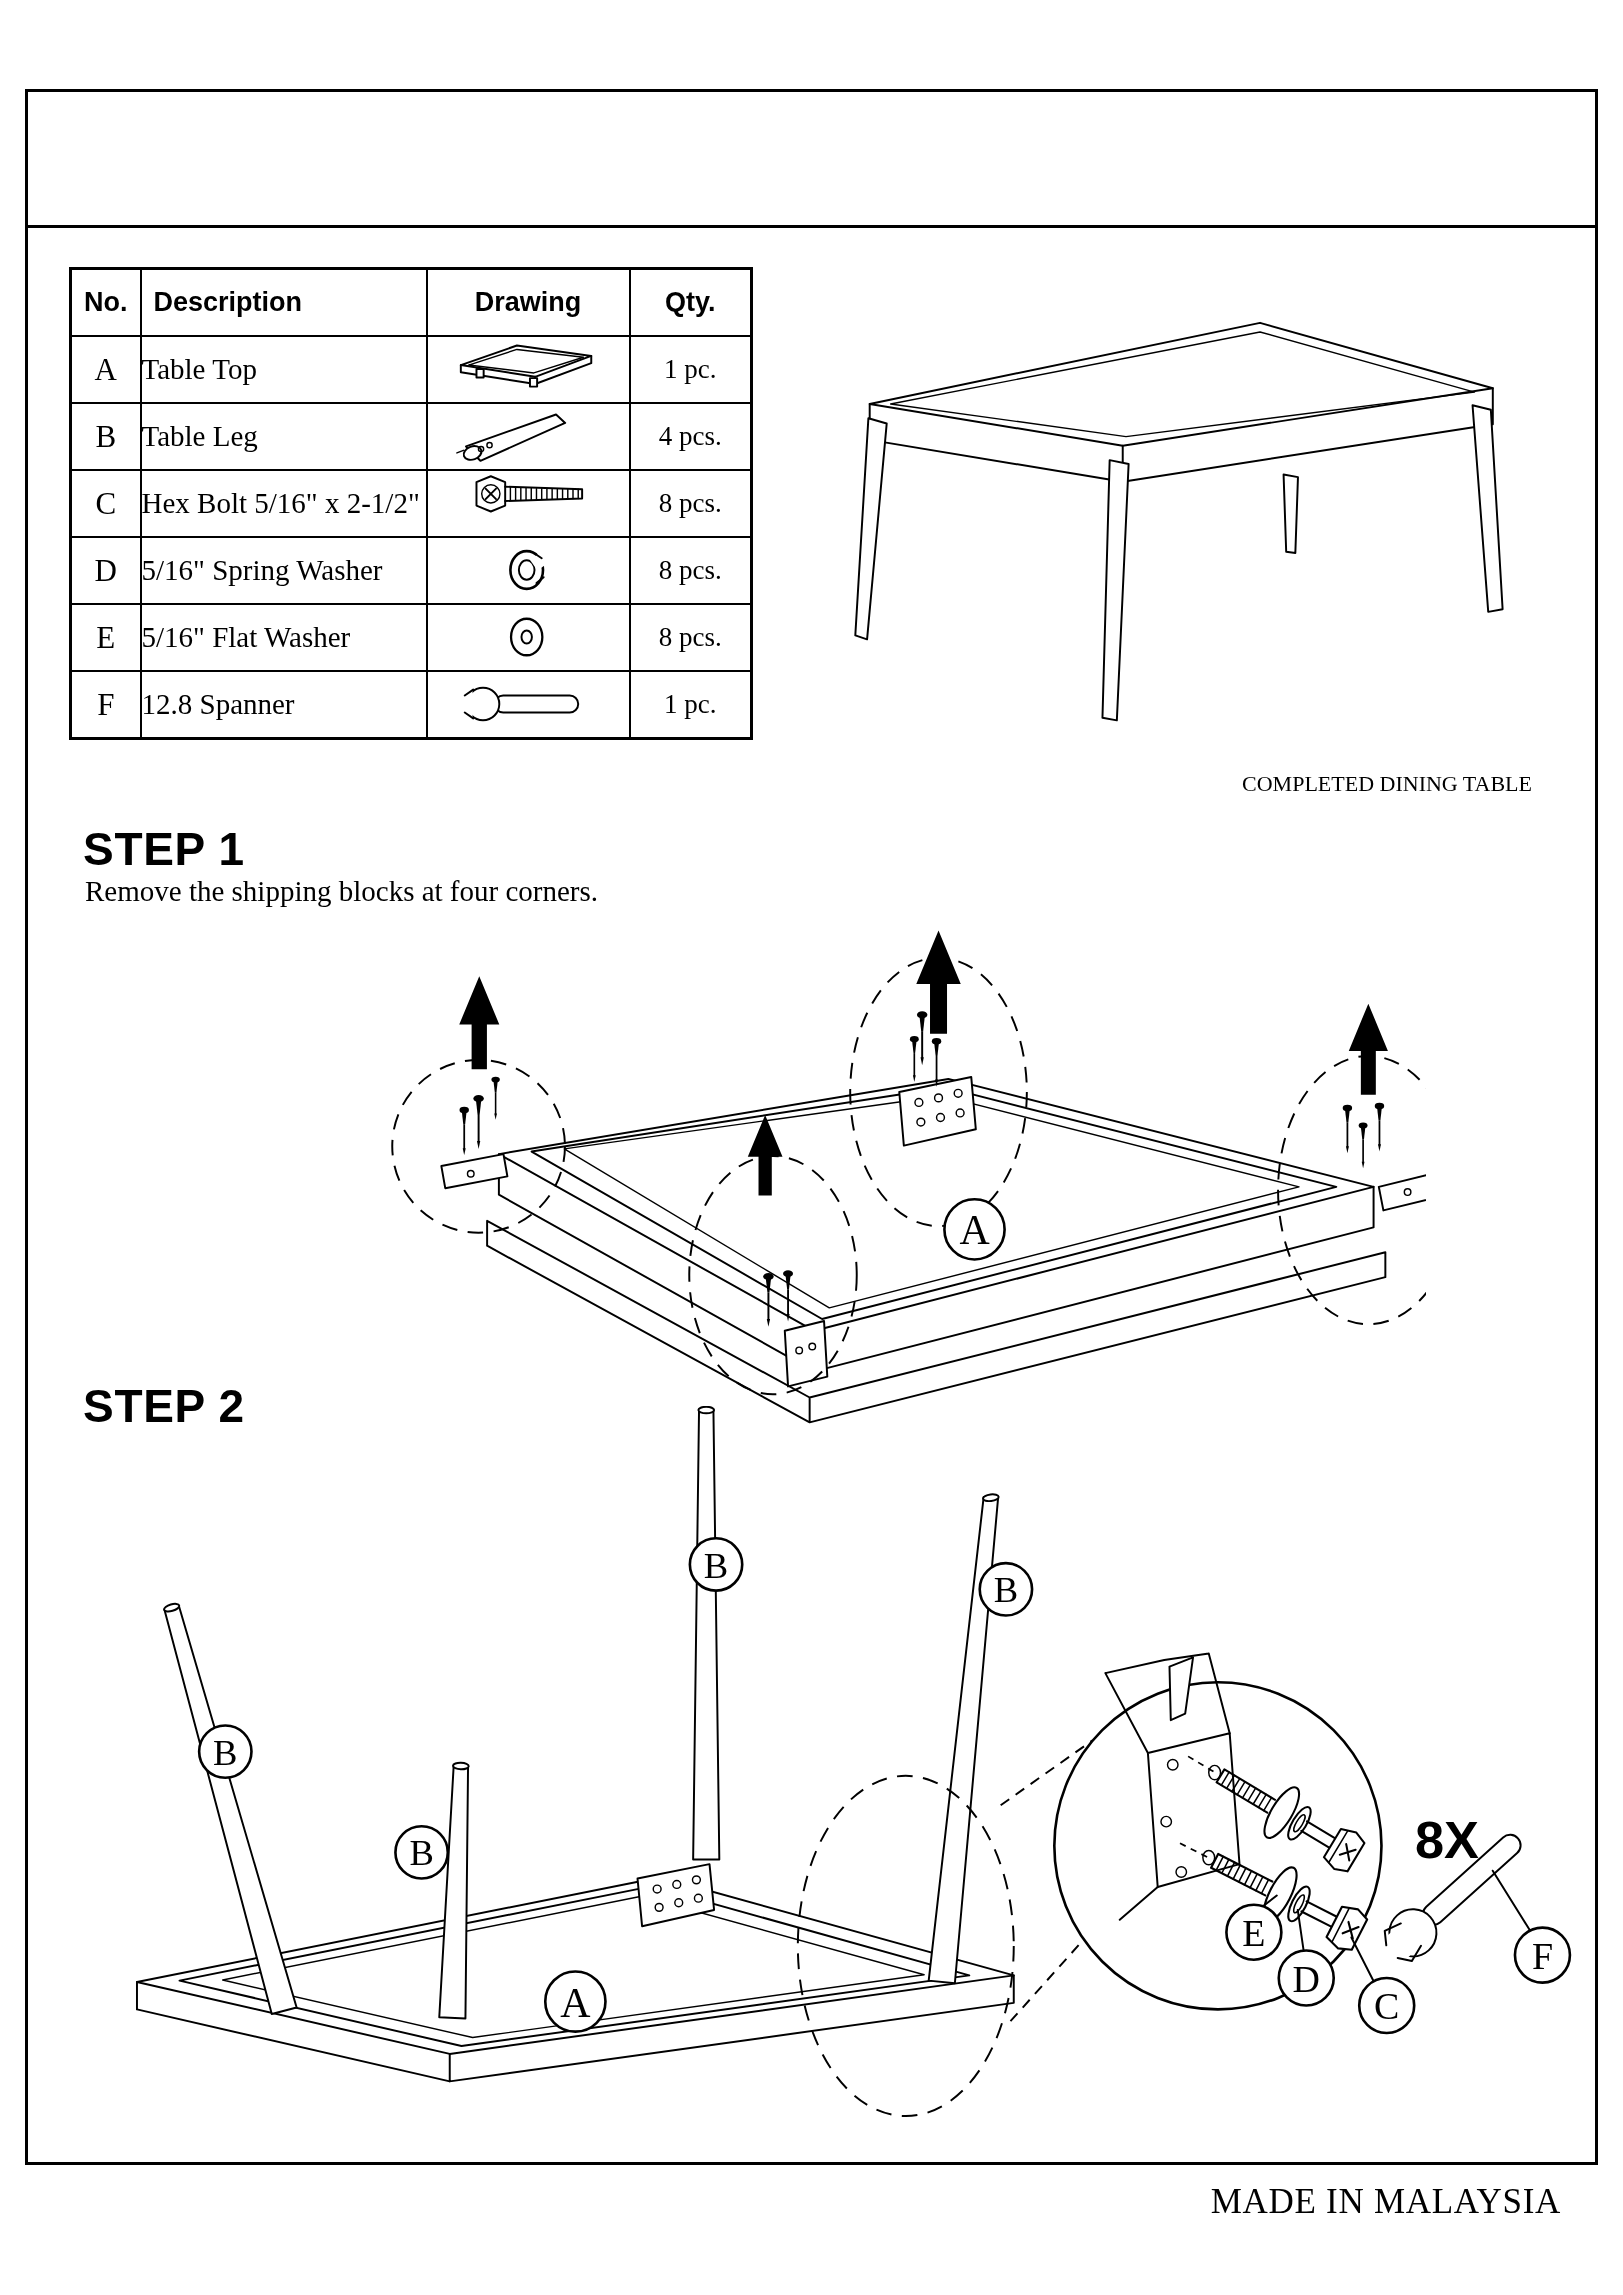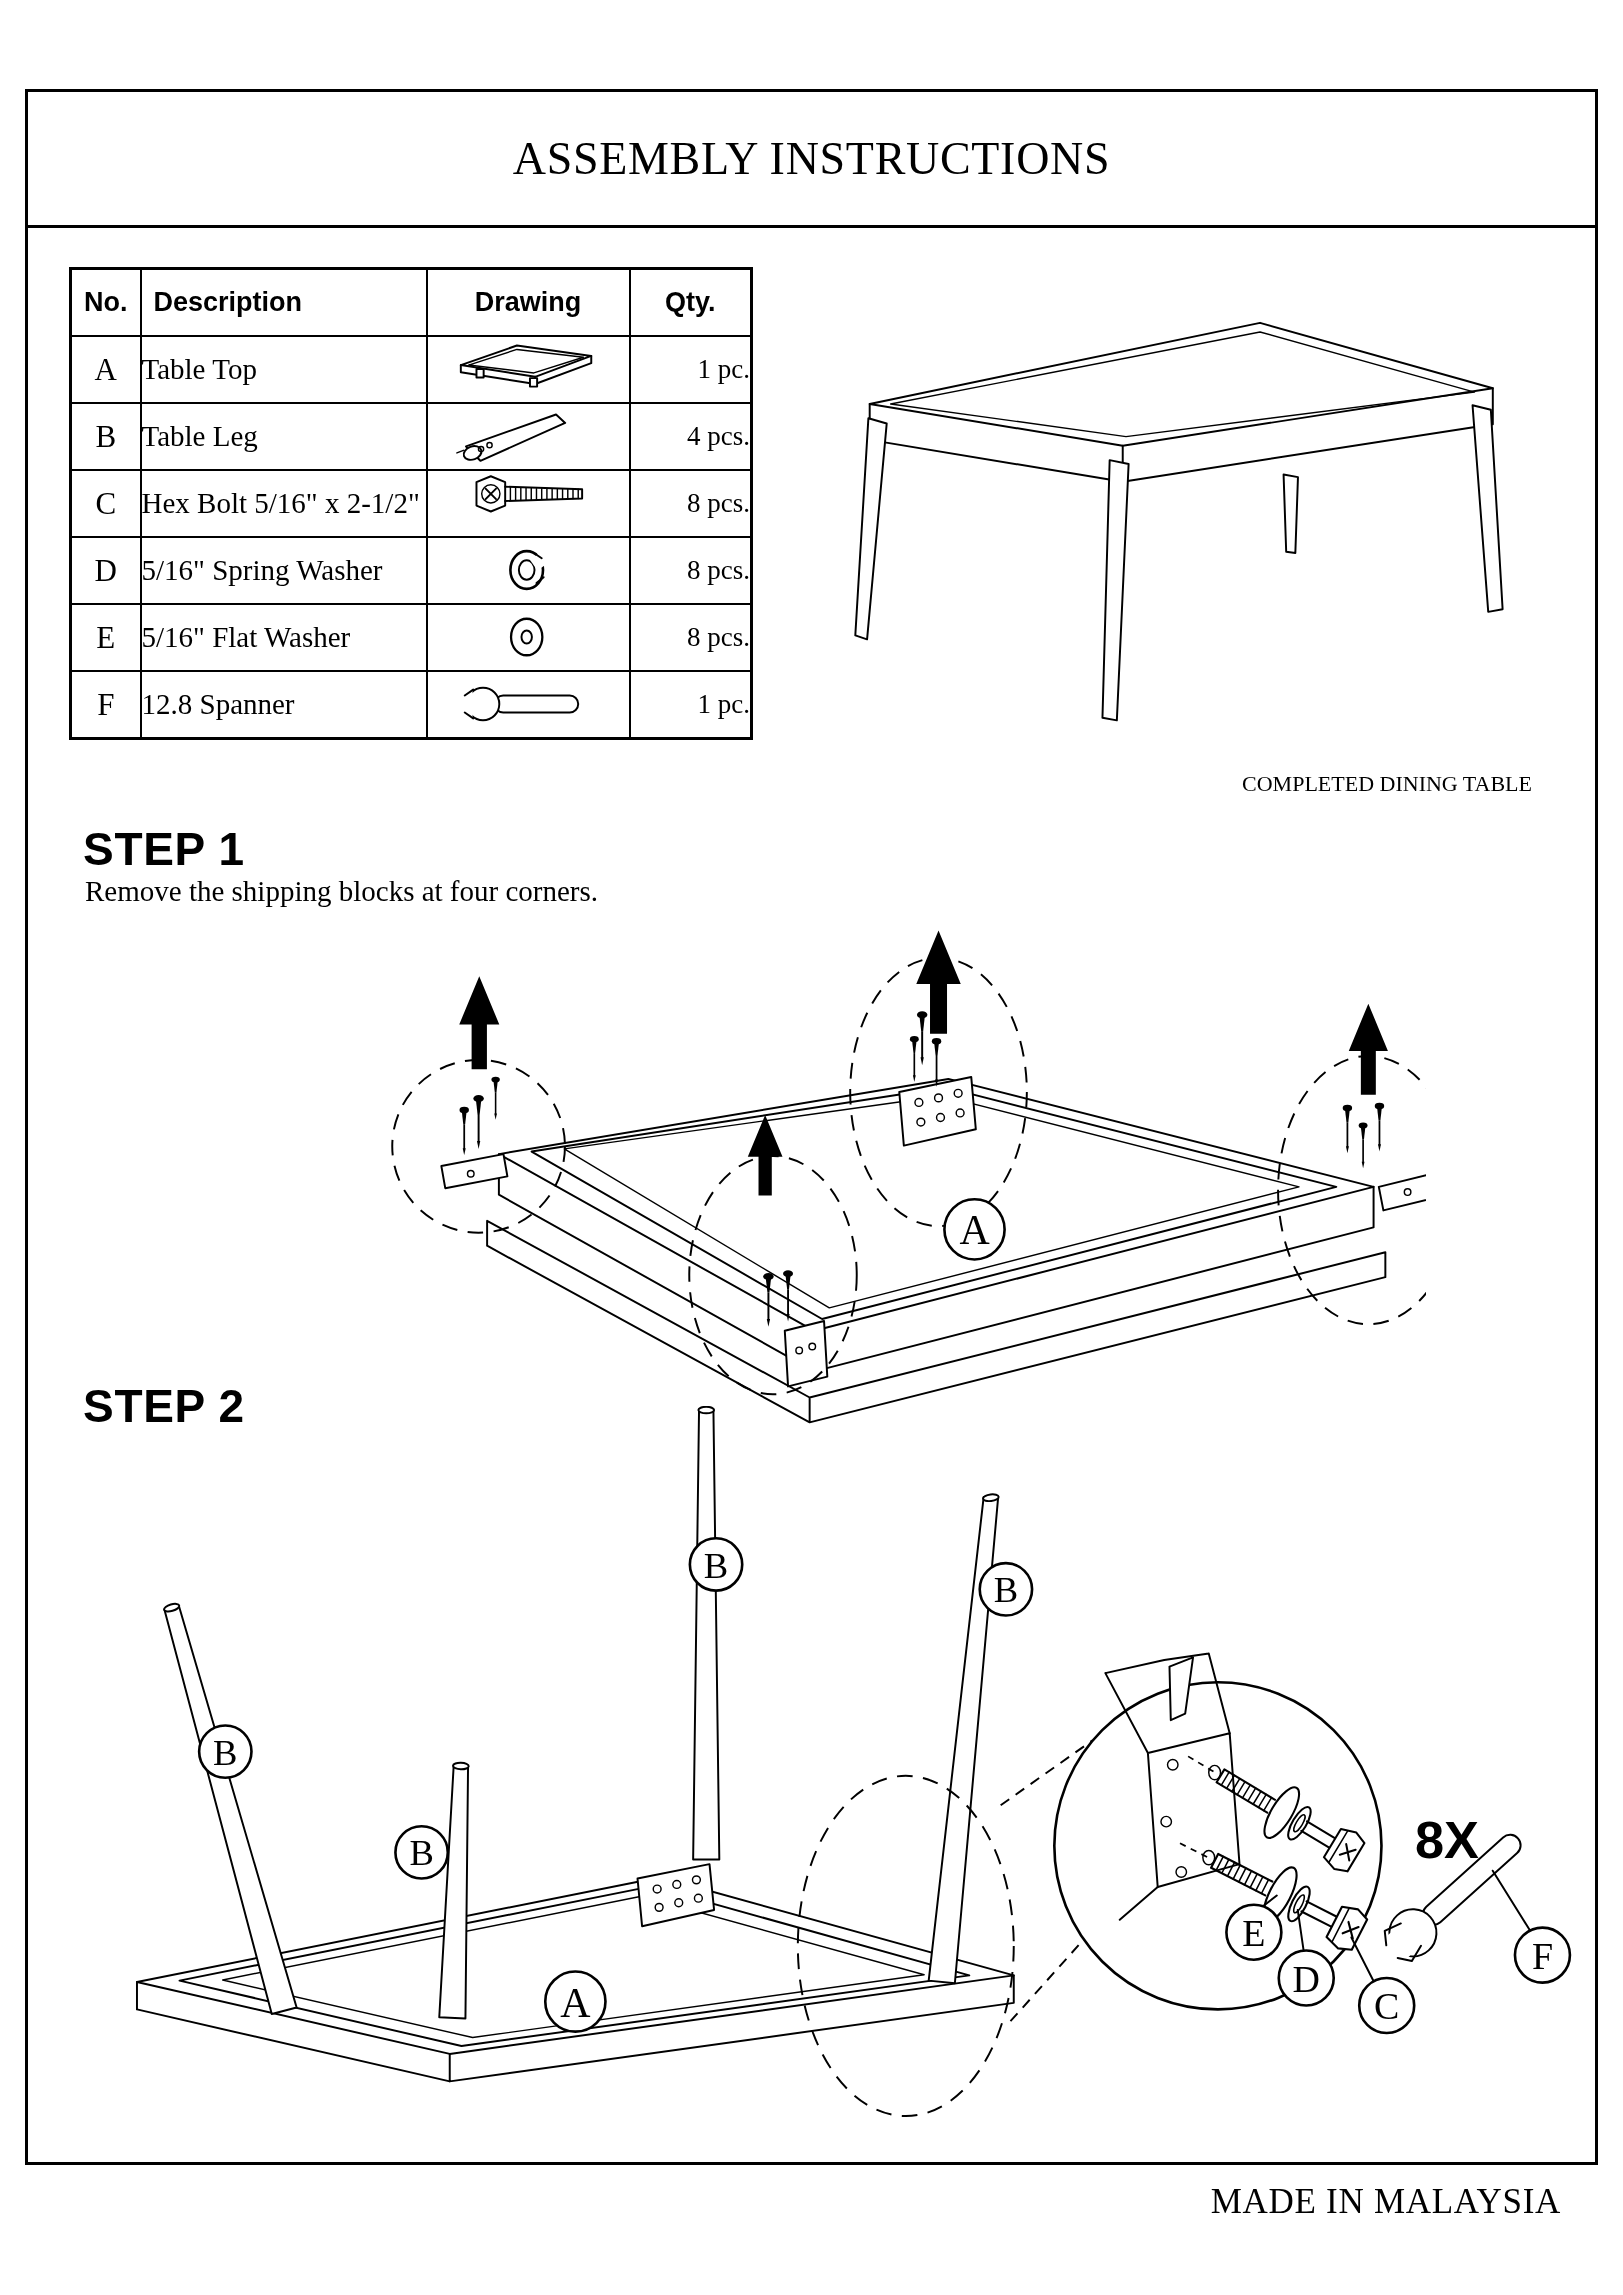--- a/index.html
+++ b/index.html
@@ -11,21 +11,21 @@
   .titleinner{text-align:center;font-size:46px;line-height:50px;letter-spacing:0.7px;}
   table.parts{position:absolute;left:69px;top:267px;border-collapse:collapse;table-layout:fixed;background:#fff;}
   table.parts,table.parts th,table.parts td{border:2.6px solid #000;}
   table.parts{border-width:3.3px;}
   table.parts th{font-family:"Liberation Sans",sans-serif;font-weight:bold;font-size:27px;height:41px;padding:12px;}
   table.parts td{height:65px;padding:0;}
   .col-no{width:47px;} .col-desc{width:286px;} .col-draw{width:203px;} .col-qty{width:122px;}
   th.h-no{text-align:center;} th.h-desc{text-align:left;padding-left:17px;margin-left:7px;} th.h-draw,th.h-qty{text-align:center;}
   td.c-no{text-align:center;font-size:31px;}
   td.c-desc{font-size:29px;padding-left:21px;margin-top:35px;}
-  td.c-qty{text-align:right;font-size:27px;}
+  td.c-qty{text-align:center;font-size:27px;}
   td.c-draw{text-align:center;vertical-align:middle;}
   .caption{position:absolute;left:1158px;top:771px;width:458px;text-align:center;font-size:22px;}
   .stephead{position:absolute;font-family:"Liberation Sans",sans-serif;font-weight:bold;font-size:46px;letter-spacing:0.7px;}
   .steptext{position:absolute;font-size:29px;}
   .footer{position:absolute;left:841px;top:2182px;width:720px;text-align:right;font-size:35px;letter-spacing:0.7px;}
   svg .ln{fill:none;stroke:#000;stroke-width:3;stroke-linecap:round;stroke-linejoin:round;}
   svg .fw{fill:#fff;stroke:#000;stroke-width:3;stroke-linejoin:round;}
   svg .dsh{fill:none;stroke:#000;stroke-width:3;stroke-dasharray:24 16;}
   svg .dsh2{fill:none;stroke:#000;stroke-width:3;stroke-dasharray:16 12;}
   svg .lblc{fill:#fff;stroke:#000;stroke-width:4;}
@@ -35,21 +35,20 @@
 </style>
 </head>
 <body>
 
 <div class="page">
 
   <div class="frame"></div>
 
   <div class="titlebox">
     <div class="titleinner">
-      <div>ASSEMBLY INSTRUCTIONS</div>
     </div>
   </div>
 
   <table class="parts">
     <colgroup>
         <col class="col-no">
         <col class="col-desc">
         <col class="col-draw">
         <col class="col-qty">
       </colgroup>

